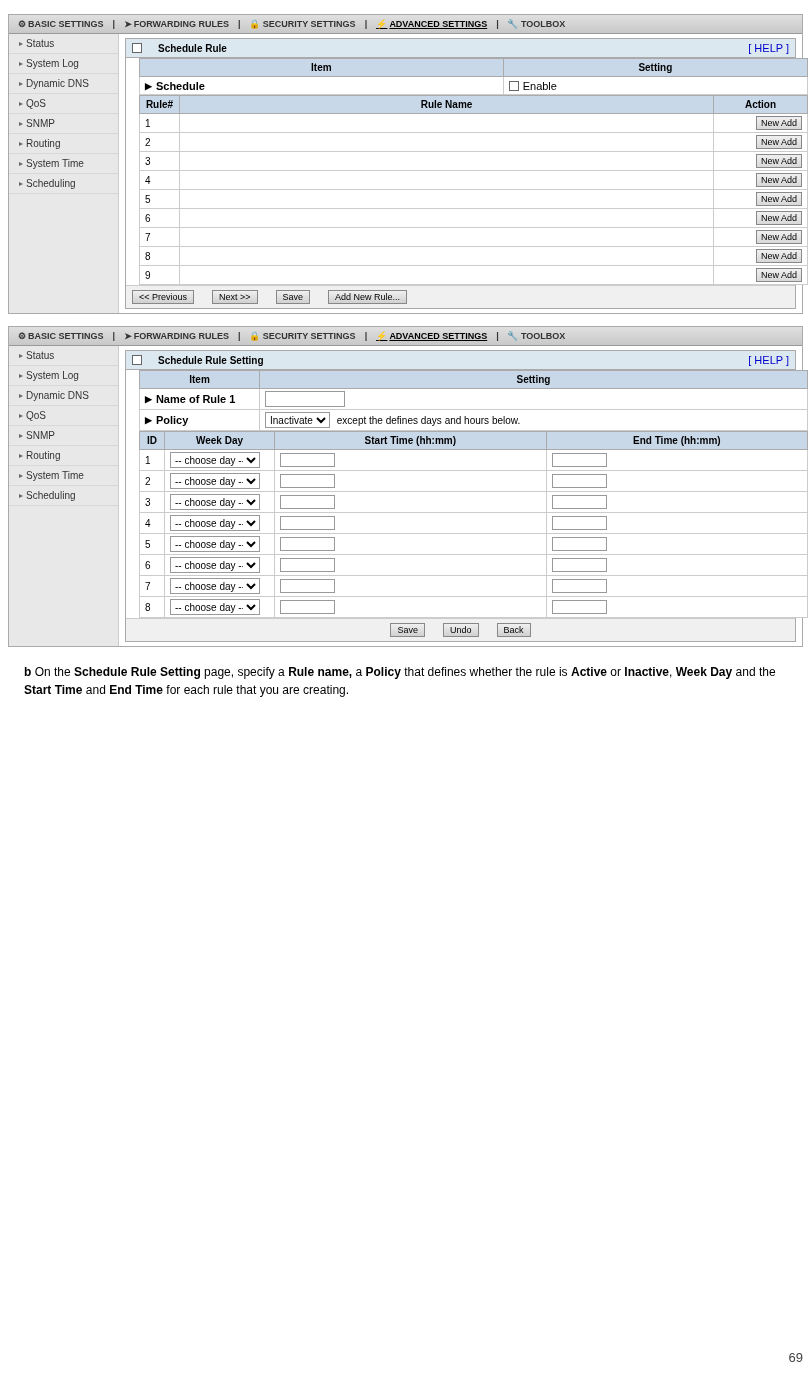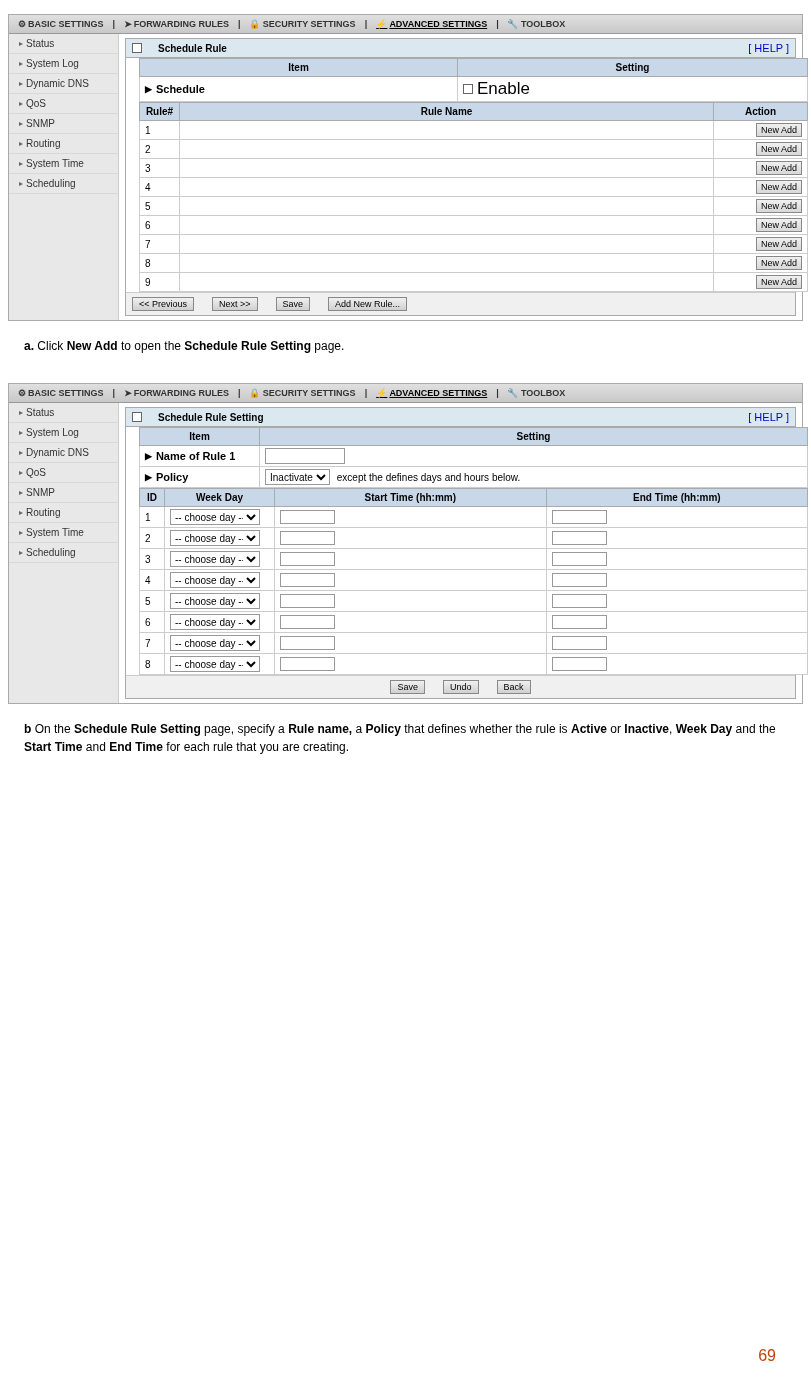--- a/index.html
+++ b/index.html
@@ -32,21 +32,21 @@
       color: #0000cc;
       text-decoration: none;
       font-weight: normal;
       font-size: 11px;
     }
     .arrow-icon { font-size: 9px; }
     .enable-row {
       display: flex;
       align-items: center;
       gap: 4px;
-      font-size: 17px;
+      font-size: 11px;
     }
     .small-checkbox {
       width: 10px;
       height: 10px;
       border: 1px solid #666;
       display: inline-block;
       background: #fff;
     }
 
     
@@ -62,23 +62,23 @@
     }
     .doc-text {
       font-size: 12px;
       line-height: 1.5;
     }
 
     
     .page-number {
       position: absolute;
       bottom: 16px;
-      right: 35px;
-      font-size: 16px;
-      color: #c2410c;
+      right: 8px;
+      font-size: 13px;
+      color: #404040;
     }
 
     
     .screenshot-wrapper {
       border: 1px solid #aaa;
       margin: 6px 0;
       display: inline-block;
       width: 100%;
     }
 
@@ -421,28 +421,20 @@
             <button class="mini-btn-gray">Next &gt;&gt;</button>
             <button class="mini-btn-gray">Save</button>
             <button class="mini-btn-gray">Add New Rule...</button>
           </div>
         </div>
       </div>
     </div>
   </div>
 
   
-  <div class="doc-section">
-    <div class="doc-list-item">
-      <span class="doc-label">a.</span>
-      <span class="doc-text">
-        <span>Click </span><strong>New Add</strong><span> to open the </span><strong>Schedule Rule Setting</strong><span> page.</span>
-      </span>
-    </div>
-  </div>
 
   
   <div class="screenshot-wrapper">
     
     <div class="nav-bar-mini">
       <div class="nav-tab-mini">
         <span>⚙</span>
         <span>BASIC SETTINGS</span>
       </div>
       <span>|</span>

